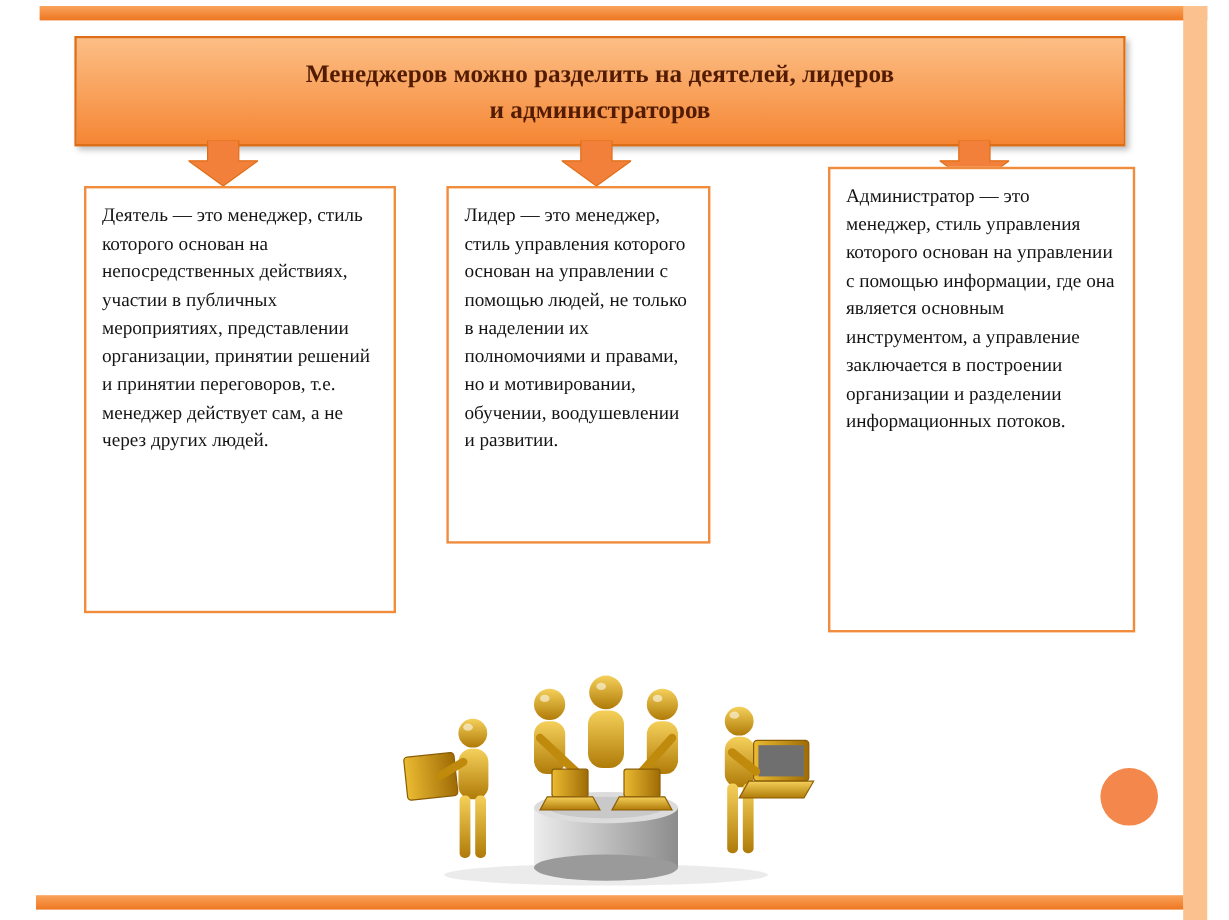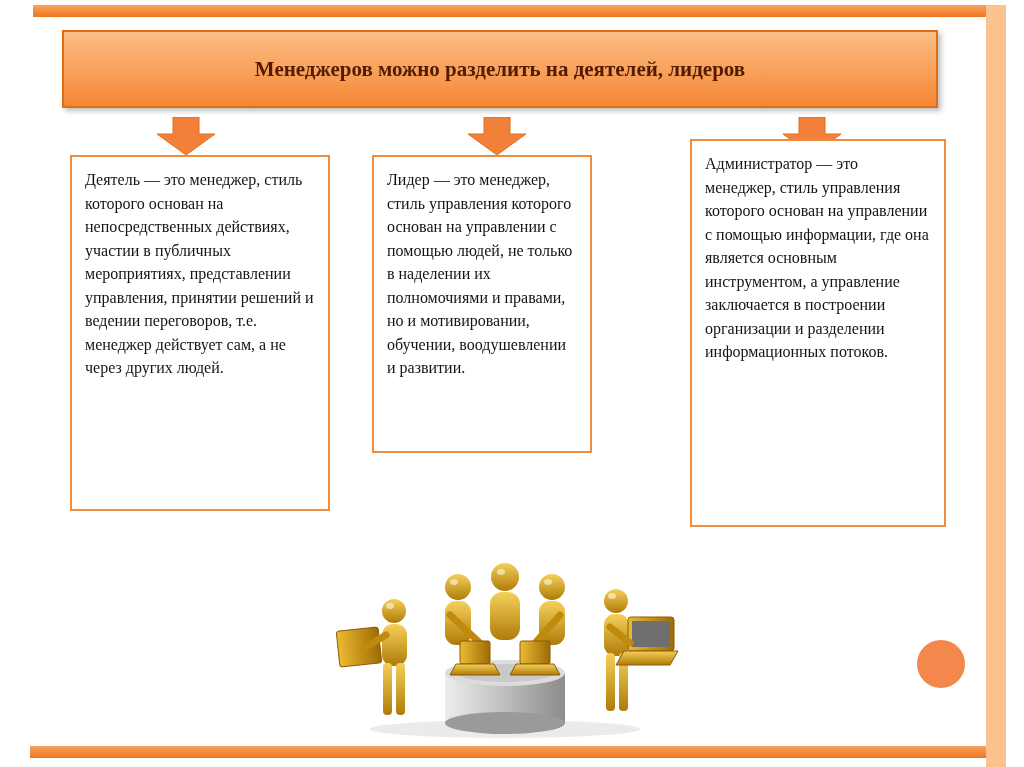--- a/index.html
+++ b/index.html
@@ -23,21 +23,21 @@
     position:absolute;left:986px;top:5px;width:20px;height:762px;
     background:#FBC18F;
   }
   .accent-circle{
     position:absolute;left:917px;top:640px;width:48px;height:48px;
     border-radius:50%;
     background:#F4874B;
   }
   
   .title-box{
-    position:absolute;left:62px;top:30px;width:876px;height:78px;
+    position:absolute;left:62px;top:30px;width:876px;height:92px;
     box-sizing:border-box;
     border:2px solid #DE6E15;
     background:linear-gradient(180deg,#FCBE85 0%,#F58634 100%);
     box-shadow:3px 3px 5px rgba(0,0,0,0.25);
     display:flex;flex-direction:column;justify-content:center;align-items:center;
   }
   .title-line{
     font-size:21px;font-weight:bold;color:#531C02;
     line-height:1.45;text-align:center;
   }
@@ -68,34 +68,35 @@
 
 <div class="slide">
 
   <div class="top-bar"></div>
   <div class="right-stripe"></div>
   <div class="bottom-bar"></div>
   <div class="accent-circle"></div>
 
   <div class="title-box">
     <div class="title-line">Менеджеров можно разделить на деятелей, лидеров</div>
+    <div class="title-line">и администраторов</div>
   </div>
 
   <svg class="arrow arrow1" viewBox="0 0 58 38">
     <polygon points="16,0 42,0 42,17 58,17 29,38 0,17 16,17" fill="#F2803A" stroke="#E06E15" stroke-width="1"></polygon>
   </svg>
   <svg class="arrow arrow2" viewBox="0 0 58 38">
     <polygon points="16,0 42,0 42,17 58,17 29,38 0,17 16,17" fill="#F2803A" stroke="#E06E15" stroke-width="1"></polygon>
   </svg>
   <svg class="arrow arrow3" viewBox="0 0 58 38">
     <polygon points="16,0 42,0 42,17 58,17 29,38 0,17 16,17" fill="#F2803A" stroke="#E06E15" stroke-width="1"></polygon>
   </svg>
 
   <div class="def-box box1">
-    <span><b>Деятель</b></span><span> — это менеджер, стиль которого основан на непосредственных действиях, участии в публичных мероприятиях, представлении управления, принятии решений и ведении переговоров, т.е. менеджер действует сам, а не через других людей.</span>
+    <span><b>Деятель</b></span><span> — это менеджер, стиль которого основан на непосредственных действиях, участии в публичных мероприятиях, представлении организации, принятии решений и принятии переговоров, т.е. менеджер действует сам, а не через других людей.</span>
   </div>
   <div class="def-box box2">
     <span><b>Лидер</b></span><span> — это менеджер, стиль управления которого основан на управлении с помощью людей, не только в наделении их полномочиями и правами, но и мотивировании, обучении, воодушевлении и развитии.</span>
   </div>
   <div class="def-box box3">
     <span><b>Администратор</b></span><span> — это менеджер, стиль управления которого основан на управлении с помощью информации, где она является основным инструментом, а управление заключается в построении организации и разделении информационных потоков.</span>
   </div>
 
   <svg class="illustration" viewBox="0 0 350 205">
     <defs>

